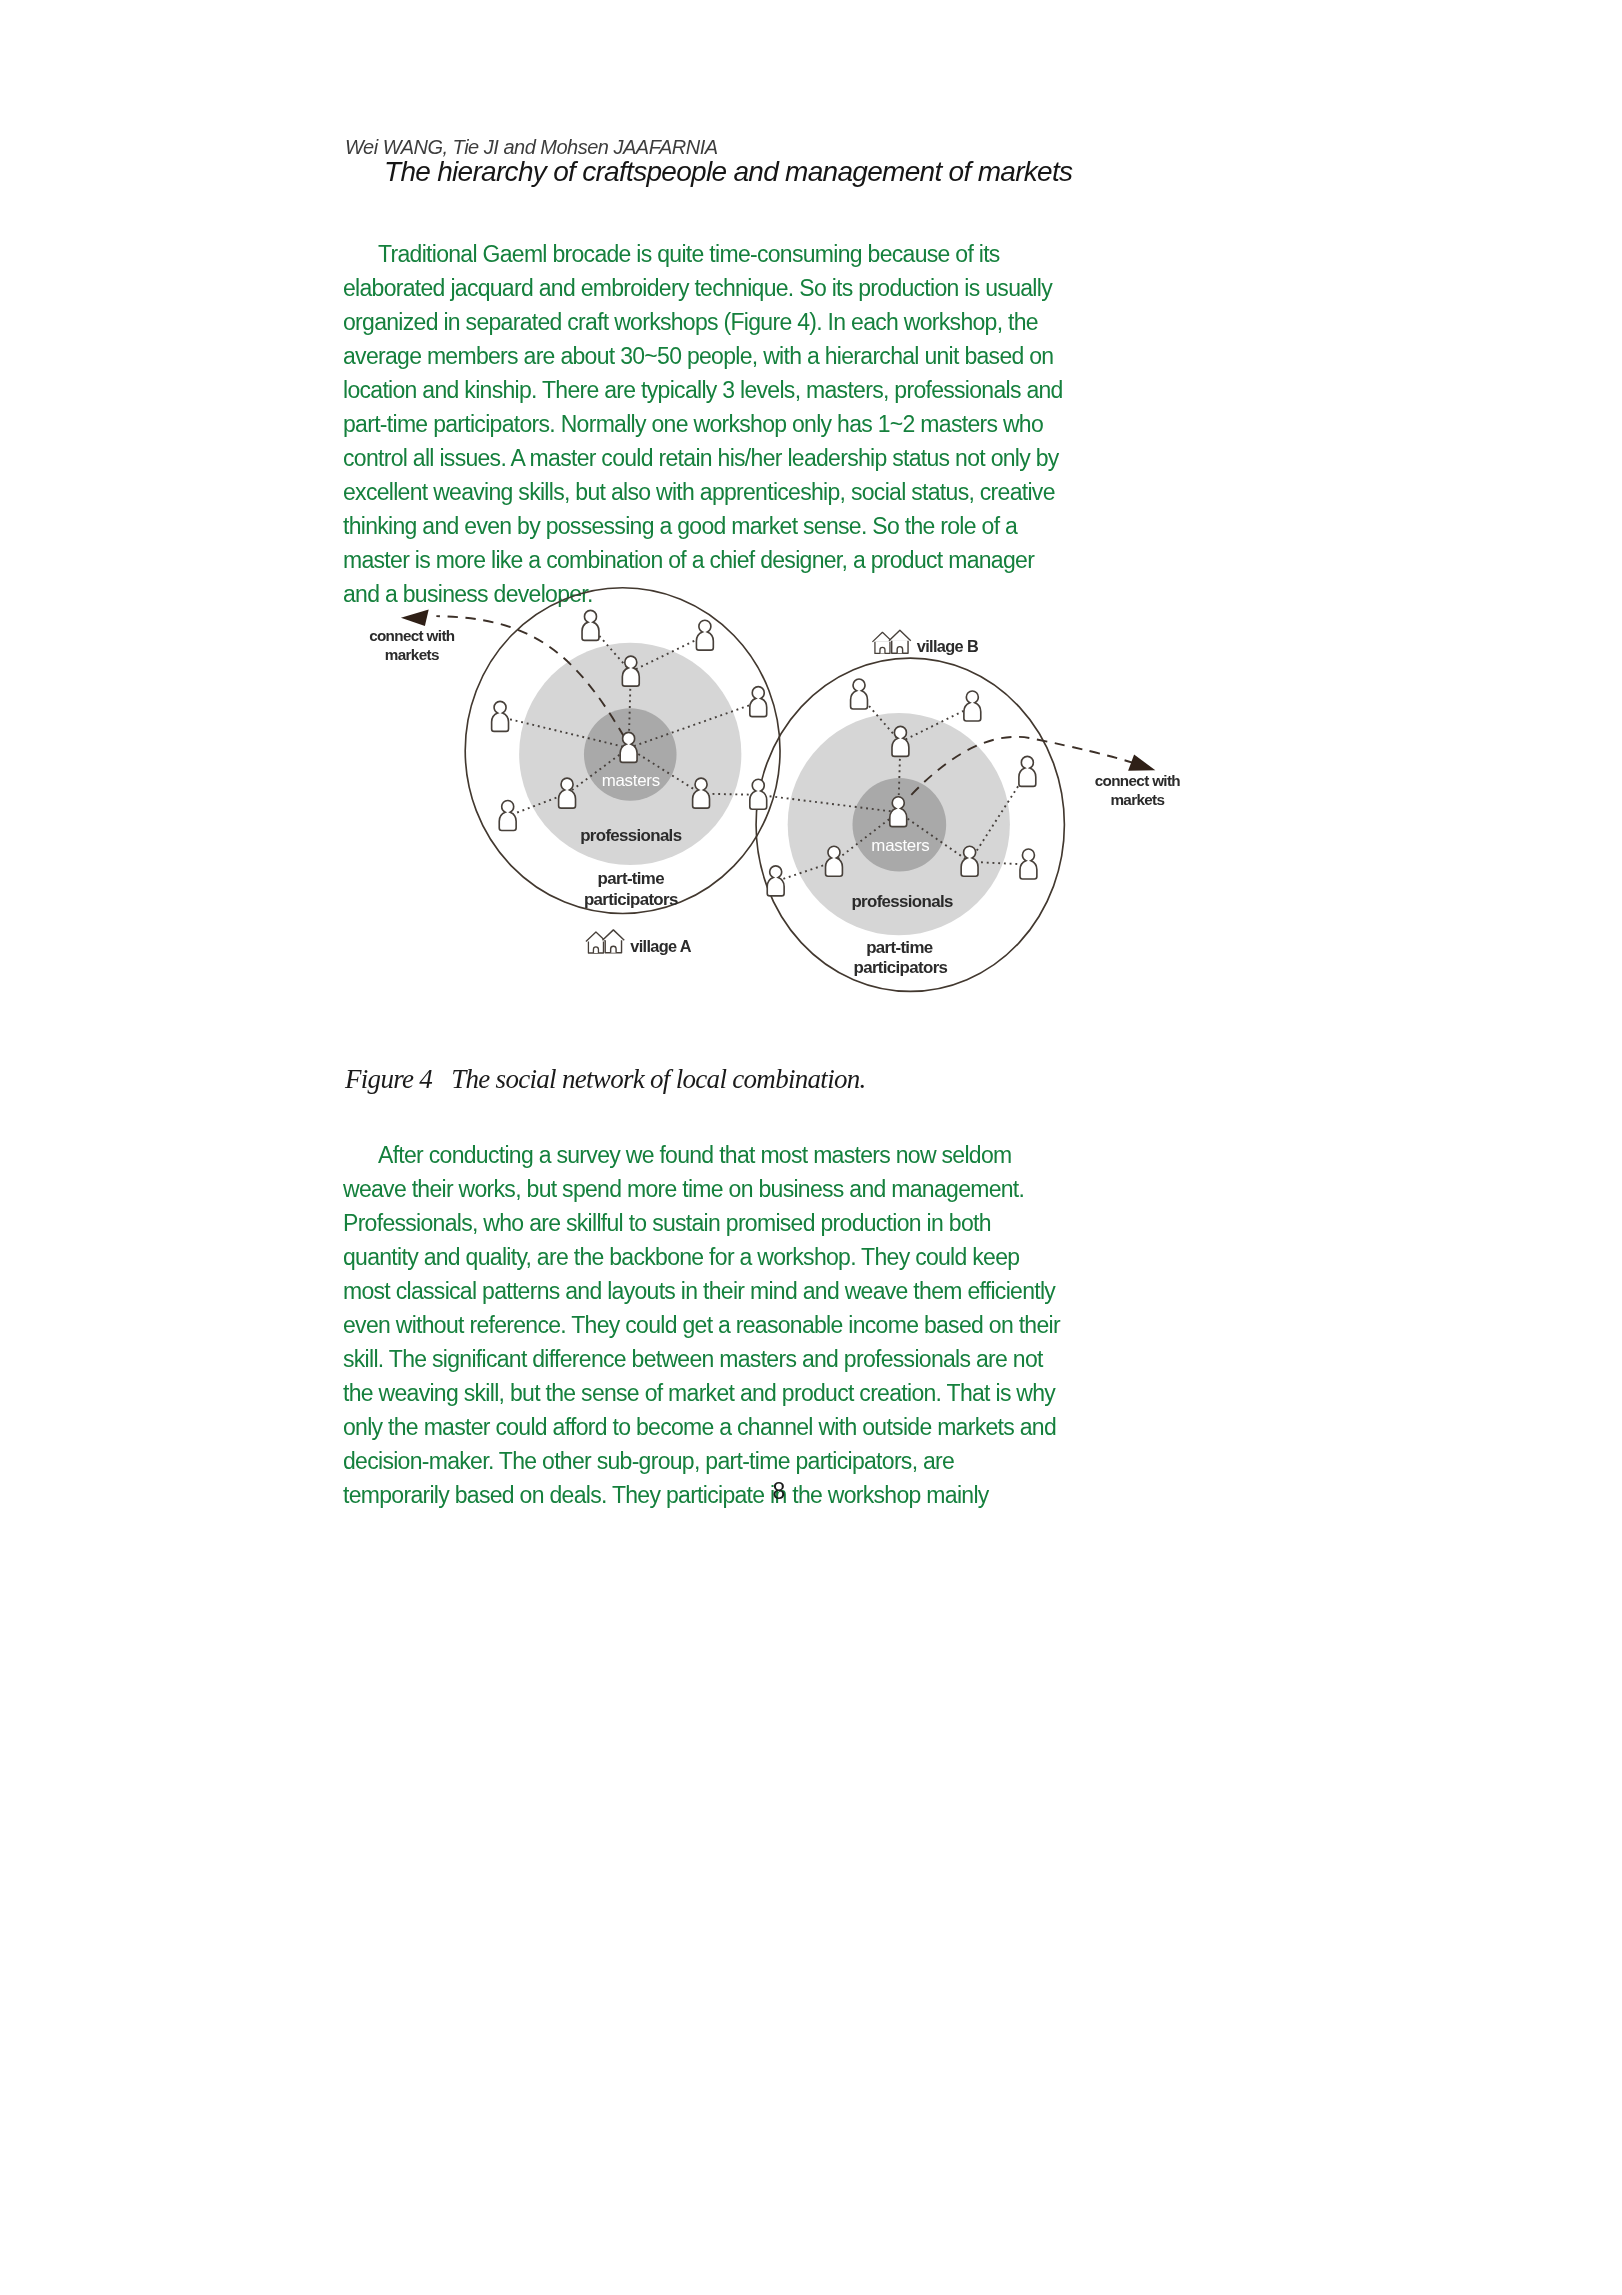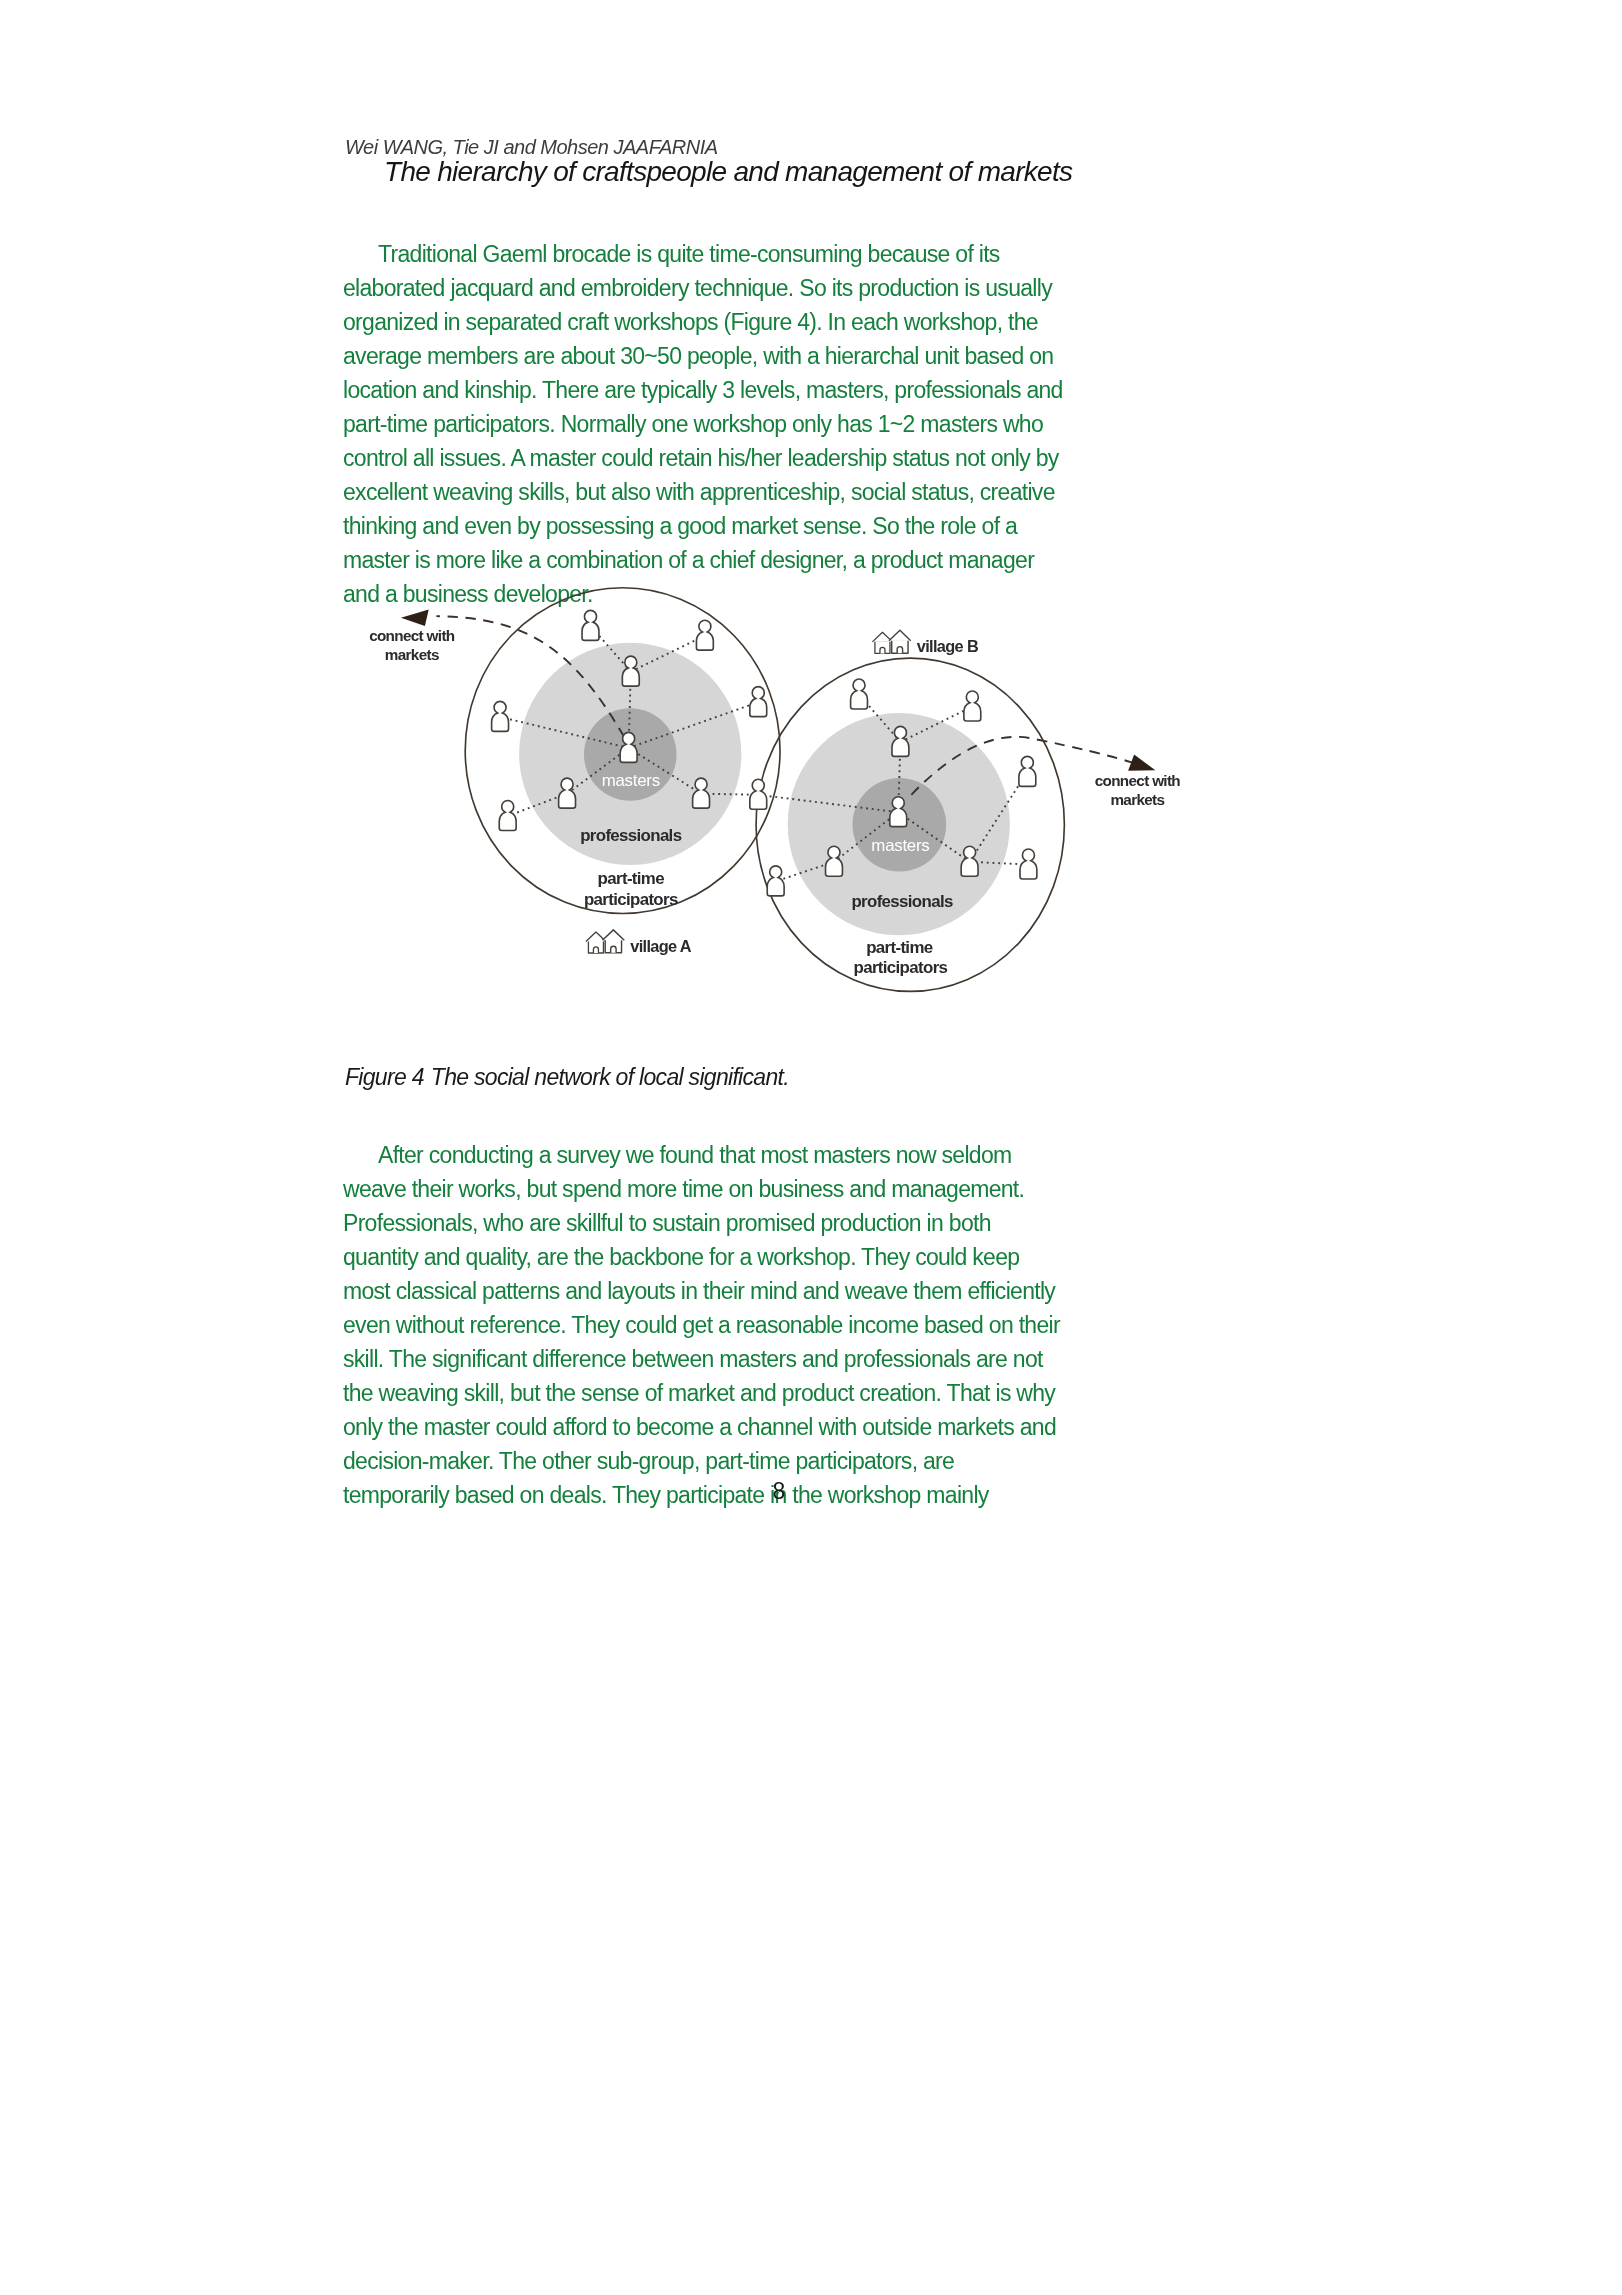--- a/index.html
+++ b/index.html
@@ -28,22 +28,22 @@
     font-size: 23px; line-height: 34px; letter-spacing: -0.7px;
     white-space: pre-line; color: #15803d;
     text-indent: 35px;
     margin-top: 46px;
   }
   .para1 { top: 191px; }
   .para2 { top: 1092px; }
 
   .figure-caption {
     position: absolute; left: 345px; top: 1064px;
-    font-size: 23px; font-style: italic; letter-spacing: -0.7px;
-    display: flex; gap: 7px; white-space: nowrap; color: #1b1b1b;
+    font-size: 27px; font-style: italic; letter-spacing: -0.7px;
+    display: flex; gap: 19px; white-space: nowrap; color: #1b1b1b; font-family: Liberation Serif, serif;
   }
 
   .page-number {
     position: absolute; left: 343px; top: 1478px; width: 872px;
     text-align: center; font-size: 23px; color: #1b1b1b;
   }
 
   svg.figure { position: absolute; left: 327px; top: 578px; }
 
   .circle-outline { fill: none; stroke: #42382f; stroke-width: 3; }
@@ -203,21 +203,21 @@
     <text class="fig-village" x="1682" y="1196">village B</text>
 
     <text class="fig-market mid" x="755" y="1176">connect with</text>
     <text class="fig-market mid" x="755" y="1210">markets</text>
     <text class="fig-market mid" x="2087" y="1442">connect with</text>
     <text class="fig-market mid" x="2087" y="1476">markets</text>
   </svg>
 
   <div class="figure-caption">
     <span>Figure 4</span>
-    <span>The social network of local significant.</span>
+    <span>The social network of local combination.</span>
   </div>
 
   <div class="para para2">After conducting a survey we found that most masters now seldom
 weave their works, but spend more time on business and management.
 Professionals, who are skillful to sustain promised production in both
 quantity and quality, are the backbone for a workshop. They could keep
 most classical patterns and layouts in their mind and weave them efficiently
 even without reference. They could get a reasonable income based on their
 skill. The significant difference between masters and professionals are not
 the weaving skill, but the sense of market and product creation. That is why

